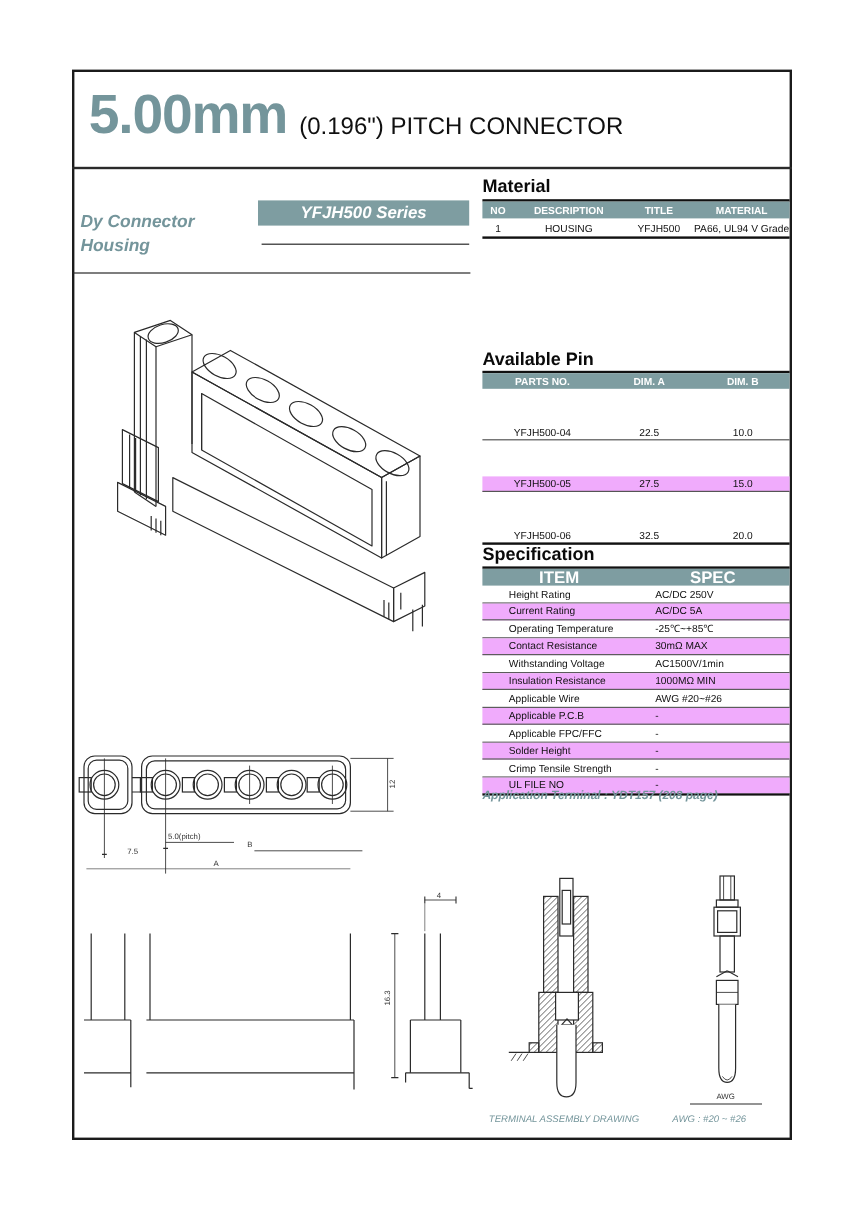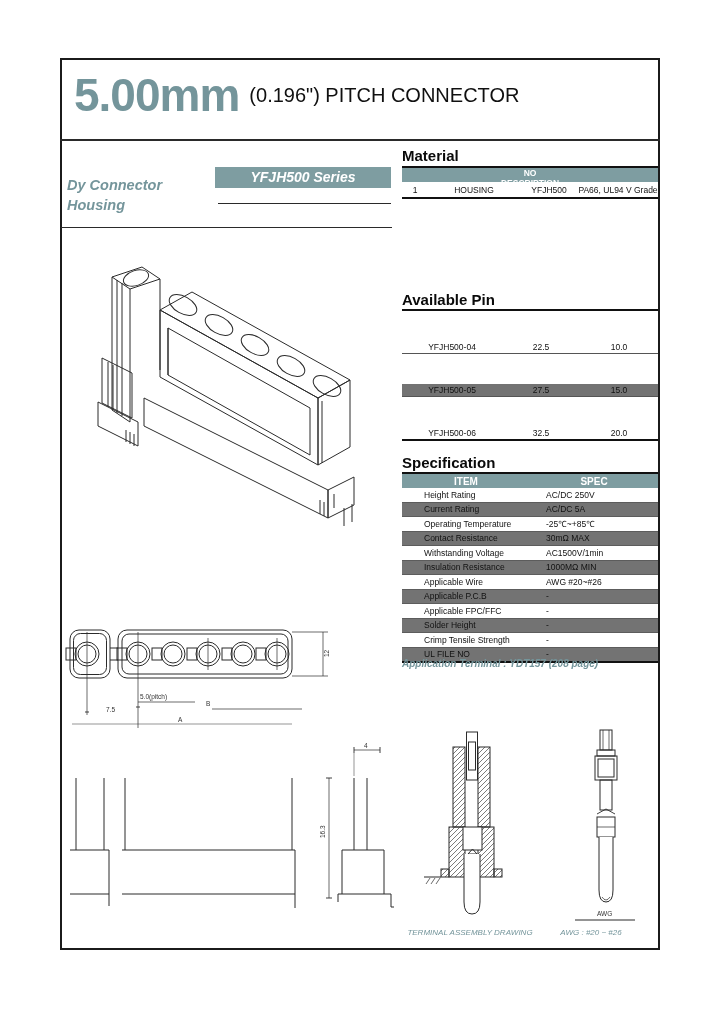--- a/index.html
+++ b/index.html
@@ -6,21 +6,21 @@
   body{
     width:720px;height:1012px;position:relative;background:#ffffff;
     font-family:"Liberation Sans",sans-serif;color:#111;overflow:hidden;
   }
   .page-frame{
     position:absolute;left:60px;top:58px;width:600px;height:892px;
     border:2px solid #1b1b1b;box-sizing:border-box;
   }
   .hline{position:absolute;background:#2a2a2a;height:1px;}
   
-  .title-row{position:absolute;left:74px;top:72px;display:flex;align-items:center;}
+  .title-row{position:absolute;left:74px;top:72px;display:flex;align-items:flex-end;}
   .t-big{font-size:46px;font-weight:bold;color:#74959b;letter-spacing:-1px;line-height:1;}
   .t-rest{font-size:20px;color:#101010;margin-left:10px;font-weight:500;}
   
   .series-bar{
     position:absolute;left:215px;top:167px;width:176px;height:21px;
     background:#7e9da1;color:#fff;font-size:14px;font-weight:bold;font-style:italic;
     text-align:center;line-height:21px;
   }
   .product-name{
     position:absolute;left:67px;top:176px;width:150px;
@@ -28,30 +28,30 @@
   }
   
   .sec-h{position:absolute;font-size:15px;font-weight:bold;color:#0a0a0a;}
   
   .tbl{position:absolute;left:402px;width:256px;border-top:2px solid #111;border-bottom:2px solid #111;box-sizing:content-box;}
   .trow{display:flex;align-items:center;}
   .thead{background:#7e9da1;color:#fff;font-weight:bold;}
   .c{text-align:center;font-size:8.5px;box-sizing:border-box;}
   .m-c0{width:26px;} .m-c1{width:92px;} .m-c2{width:58px;} .m-c3{width:80px;}
   .p-c0{width:100px;} .p-c1{width:78px;} .p-c2{width:78px;}
-  .mat-head{height:14px;flex-direction:column;} .mat-row{height:15px;}
+  .mat-head{height:14px;} .mat-row{height:15px;}
   .pin-head{height:13px;} .pin-row{height:12px;border-bottom:1px solid #555;margin-top:30px;}
   .pin-row:last-child{border-bottom:none;}
   .spec-head{height:14px;}
   .spec-row{height:13.5px;border-bottom:1px solid #5c5c5c;font-size:8.5px;}
   .spec-row:last-child{border-bottom:none;}
-  .spec-h{width:128px;text-align:center;font-size:10px;}
+  .spec-h{width:128px;text-align:center;font-size:14px;}
   .spec-item{width:128px;padding-left:22px;box-sizing:border-box;text-align:left;font-size:8.5px;}
   .spec-val{width:128px;padding-left:16px;box-sizing:border-box;text-align:left;font-size:8.5px;}
-  .shade{background:#737373;}
+  .shade{background:#f0abfc;}
   
   .app-note{
     position:absolute;left:402px;top:658px;color:#74959b;
     font-size:10px;font-weight:bold;font-style:italic;
   }
   .footer-txt{
     position:absolute;top:928px;color:#74959b;font-size:8px;
     font-weight:normal;font-style:italic;text-align:center;
   }
   svg{position:absolute;}
@@ -88,20 +88,25 @@
   <div class="trow mat-row">
     <div class="c m-c0">1</div>
     <div class="c m-c1">HOUSING</div>
     <div class="c m-c2">YFJH500</div>
     <div class="c m-c3">PA66, UL94 V Grade</div>
   </div>
 </div>
 
 <div class="sec-h" style="left:402px;top:291px;">Available Pin</div>
 <div class="tbl" style="top:309px;">
+  <div class="trow thead pin-head">
+    <div class="c p-c0">PARTS NO.</div>
+    <div class="c p-c1">DIM. A</div>
+    <div class="c p-c2">DIM. B</div>
+  </div>
   <div class="trow pin-row">
     <div class="c p-c0">YFJH500-04</div>
     <div class="c p-c1">22.5</div>
     <div class="c p-c2">10.0</div>
   </div>
   <div class="trow pin-row shade">
     <div class="c p-c0">YFJH500-05</div>
     <div class="c p-c1">27.5</div>
     <div class="c p-c2">15.0</div>
   </div>

